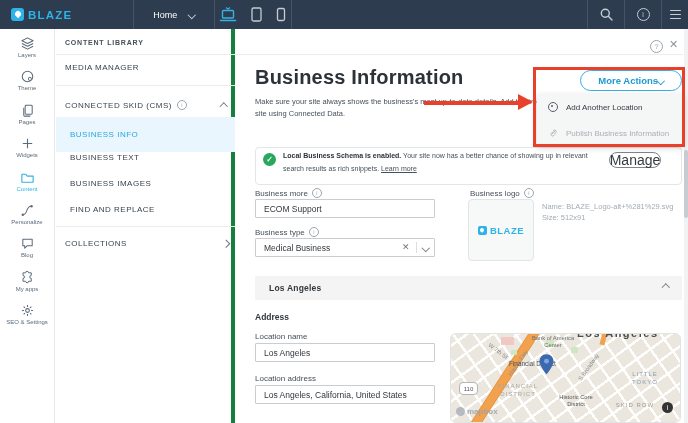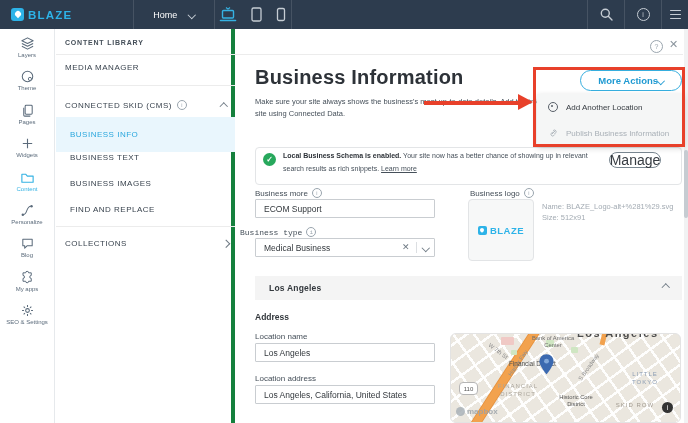--- a/index.html
+++ b/index.html
@@ -302,21 +302,21 @@
   <div class="btn-manage">Manage</div>
 
   <div class="flabel" style="left:255px;top:188px;">
     <span>Business more</span>
       <span class="sm-info">i</span>
   </div>
   <div class="field" style="left:255px;top:199px;width:180px;">
     <span>ECOM Support</span>
   </div>
 
-  <div class="flabel" style="left:240px;top:227px;font-family:Liberation Mono, monospace;">
+  <div class="flabel" style="left:255px;top:227px;">
     <span>Business type</span>
       <span class="sm-info">i</span>
   </div>
   <div class="field" style="left:255px;top:238px;width:180px;">
     <span>Medical Business</span>
     <span class="combo-end">
       <span class="combo-x">✕</span>
       <span class="vdiv"></span>
       <span class="chev"></span>
     </span>

